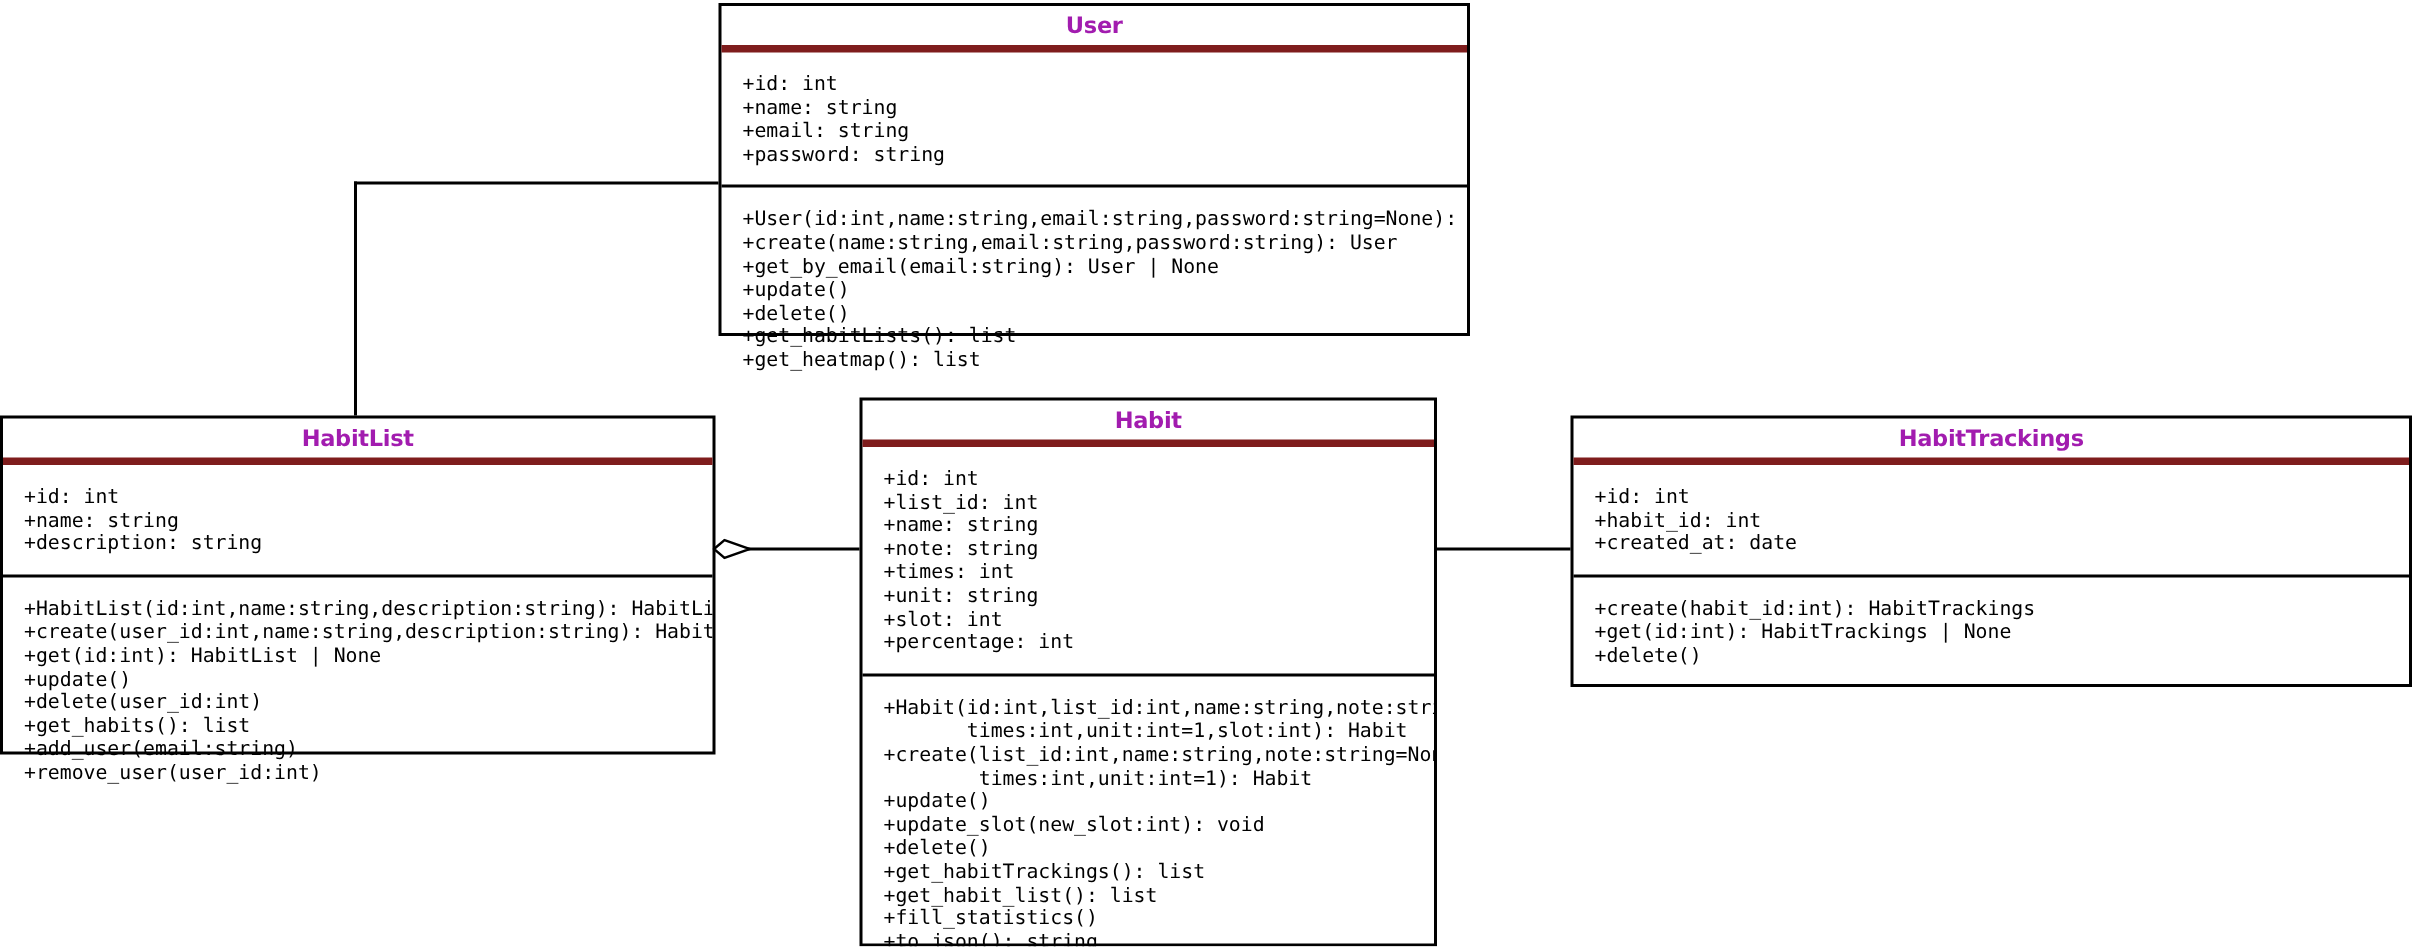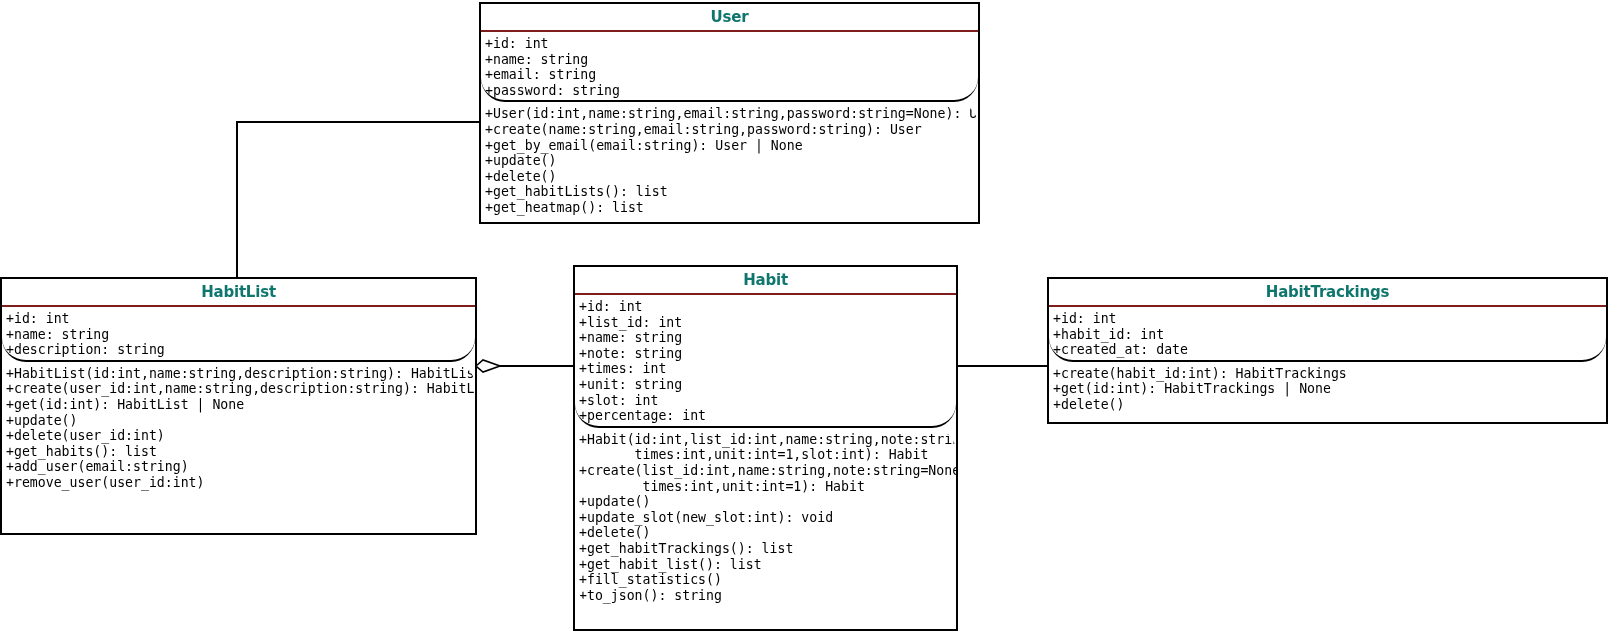--- a/index.html
+++ b/index.html
@@ -23,30 +23,29 @@
     box-sizing: border-box;
     z-index: 5;
   }
   .uml-title {
     text-align: center;
     font-family: "DejaVu Sans", "Liberation Sans", sans-serif;
     font-weight: bold;
     font-size: 15px;
     line-height: 26px;
     height: 26px;
-    color: #0f766e;
-    border-bottom: 2px solid #7f1d1d;
+    color: #a21caf;
+    border-bottom: 5px solid #7f1d1d;
     letter-spacing: -0.2px;
     white-space: nowrap;
     overflow: hidden;
   }
   .uml-compartment {
-    padding: 2px;
+    padding: 12px;
     overflow: hidden;
-    border-radius: 24px;
   }
   .uml-compartment.attrs {
     border-bottom: 2px solid #000000;
   }
   .uml-row {
     font-family: "DejaVu Sans Mono", "Liberation Mono", monospace;
     font-size: 13.2px;
     line-height: 15.6px;
     color: #000000;
     white-space: pre;
@@ -103,21 +102,21 @@
       <div class="uml-row">+User(id:int,name:string,email:string,password:string=None): User</div>
       <div class="uml-row">+create(name:string,email:string,password:string): User</div>
       <div class="uml-row">+get_by_email(email:string): User | None</div>
       <div class="uml-row">+update()</div>
       <div class="uml-row">+delete()</div>
       <div class="uml-row">+get_habitLists(): list</div>
       <div class="uml-row">+get_heatmap(): list</div>
     </div>
   </div>
 
-  <div class="uml-class" style="left:0px; top:277px; width:477px; height:258px;">
+  <div class="uml-class" style="left:0px; top:277px; width:477px; height:226px;">
     <div class="uml-title">HabitList</div>
     <div class="uml-compartment attrs">
       <div class="uml-row">+id: int</div>
       <div class="uml-row">+name: string</div>
       <div class="uml-row">+description: string</div>
     </div>
     <div class="uml-compartment ops">
       <div class="uml-row">+HabitList(id:int,name:string,description:string): HabitList</div>
       <div class="uml-row">+create(user_id:int,name:string,description:string): HabitList</div>
       <div class="uml-row">+get(id:int): HabitList | None</div>
@@ -149,21 +148,21 @@
       <div class="uml-row">+update()</div>
       <div class="uml-row">+update_slot(new_slot:int): void</div>
       <div class="uml-row">+delete()</div>
       <div class="uml-row">+get_habitTrackings(): list</div>
       <div class="uml-row">+get_habit_list(): list</div>
       <div class="uml-row">+fill_statistics()</div>
       <div class="uml-row">+to_json(): string</div>
     </div>
   </div>
 
-  <div class="uml-class" style="left:1047px; top:277px; width:561px; height:147px;">
+  <div class="uml-class" style="left:1047px; top:277px; width:561px; height:181px;">
     <div class="uml-title">HabitTrackings</div>
     <div class="uml-compartment attrs">
       <div class="uml-row">+id: int</div>
       <div class="uml-row">+habit_id: int</div>
       <div class="uml-row">+created_at: date</div>
     </div>
     <div class="uml-compartment ops">
       <div class="uml-row">+create(habit_id:int): HabitTrackings</div>
       <div class="uml-row">+get(id:int): HabitTrackings | None</div>
       <div class="uml-row">+delete()</div>

